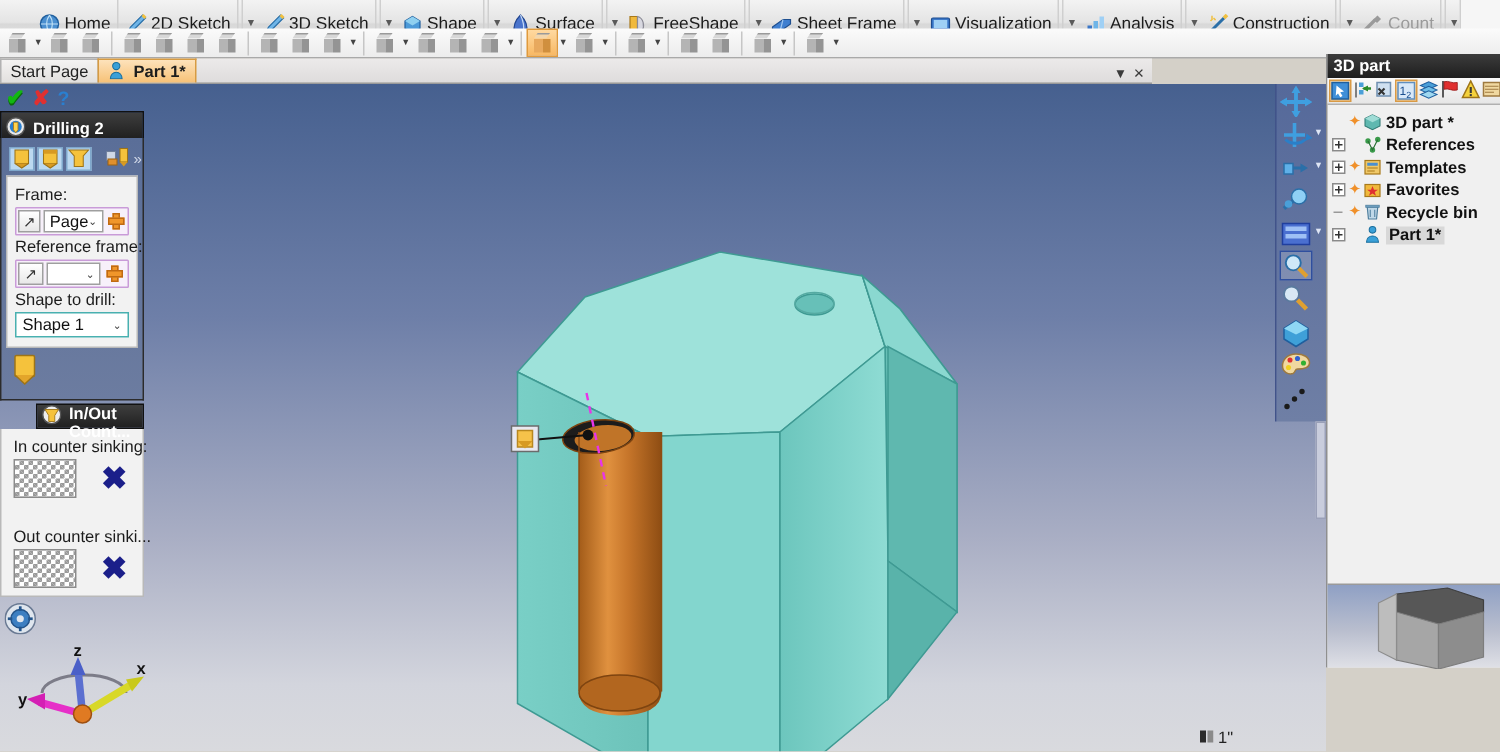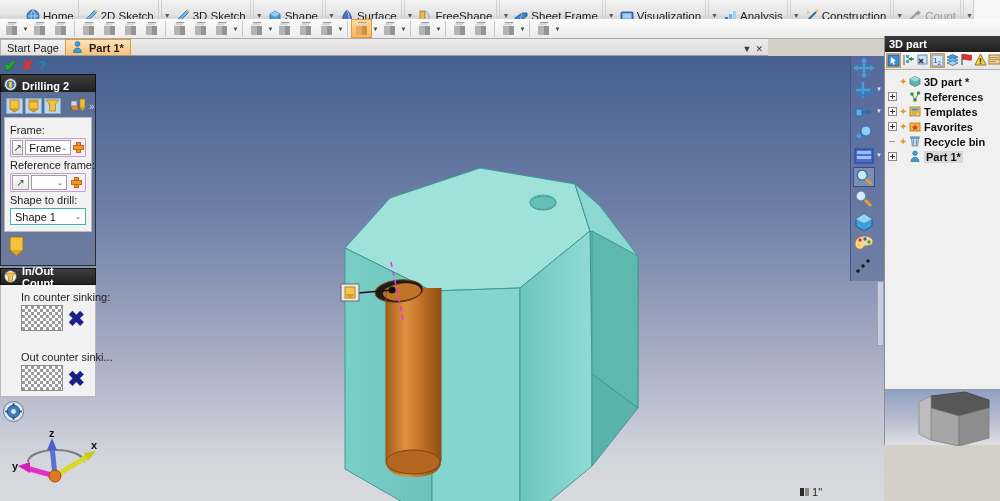--- a/index.html
+++ b/index.html
@@ -145,26 +145,27 @@
   .lp-combo2 {
     height: 17px; background: #fff; border: 1px solid #49b0b0;
     display: flex; align-items: center; padding-left: 4px; font-size: 11px; color: #111;
     margin-top: 2px;
   }
   .lp-combo2 .ca { margin-left:auto; font-size: 7px; color:#444; padding-right:4px; }
 
   .lp-bigicon { padding: 4px 0 2px 3px; }
 
   .lp-title2 {
-    height: 17px; display: flex; align-items: center; gap: 4px; padding-left: 3px;
+    height: 17px; display: flex; align-items: flex-start; gap: 4px; padding-left: 3px;
     background: linear-gradient(180deg,#3e3e3e 0%,#202020 100%);
     color: #fff; font-size: 11px; font-weight: bold; border: 1px solid #111;
     margin-top: 2px;
-  }
-  .lp-body2 { background: #f2f2f2; border: 1px solid #b9b9b9; border-top:none; padding: 4px 5px 5px 20px; }
+    margin-left: 24px;
+  }
+  .lp-body2 { background: #f2f2f2; border: 1px solid #b9b9b9; border-top:none; padding: 4px 5px 5px 8px; }
   .checkerbox {
     width: 42px; height: 26px; border: 1px solid #8b8b8b;
     background-color:#ffffff;
     background-image:
       linear-gradient(45deg,#9a9a9a 25%,transparent 25%,transparent 75%,#9a9a9a 75%),
       linear-gradient(45deg,#9a9a9a 25%,transparent 25%,transparent 75%,#9a9a9a 75%);
     background-size: 6px 6px; background-position: 0 0, 3px 3px;
   }
   .row-sink { display: flex; align-items: center; }
   .bigx { margin-left: auto; margin-right: 5px; color: #1b1f8a; font-size: 21px; font-weight: bold; line-height: 1; font-family:"Liberation Sans",sans-serif;}
@@ -708,21 +709,21 @@
             </svg>
         </span>
         <span class="lp-chev">»</span>
       </div>
 
       <div class="lp-group">
         <div class="lp-label">Frame:</div>
         <div class="lp-fieldrow">
           <span class="lp-arrowbtn">↗</span>
           <span class="lp-combo">
-            <span class="cv">Frame</span>
+            <span class="cv">Page</span>
             <span class="ca">⌄</span>
           </span>
           <span class="lp-plus">
               <span class="plusglyph"></span>
             </span>
         </div>
 
         <div class="lp-label">Reference frame:</div>
         <div class="lp-fieldrow">
           <span class="lp-arrowbtn">↗</span>

